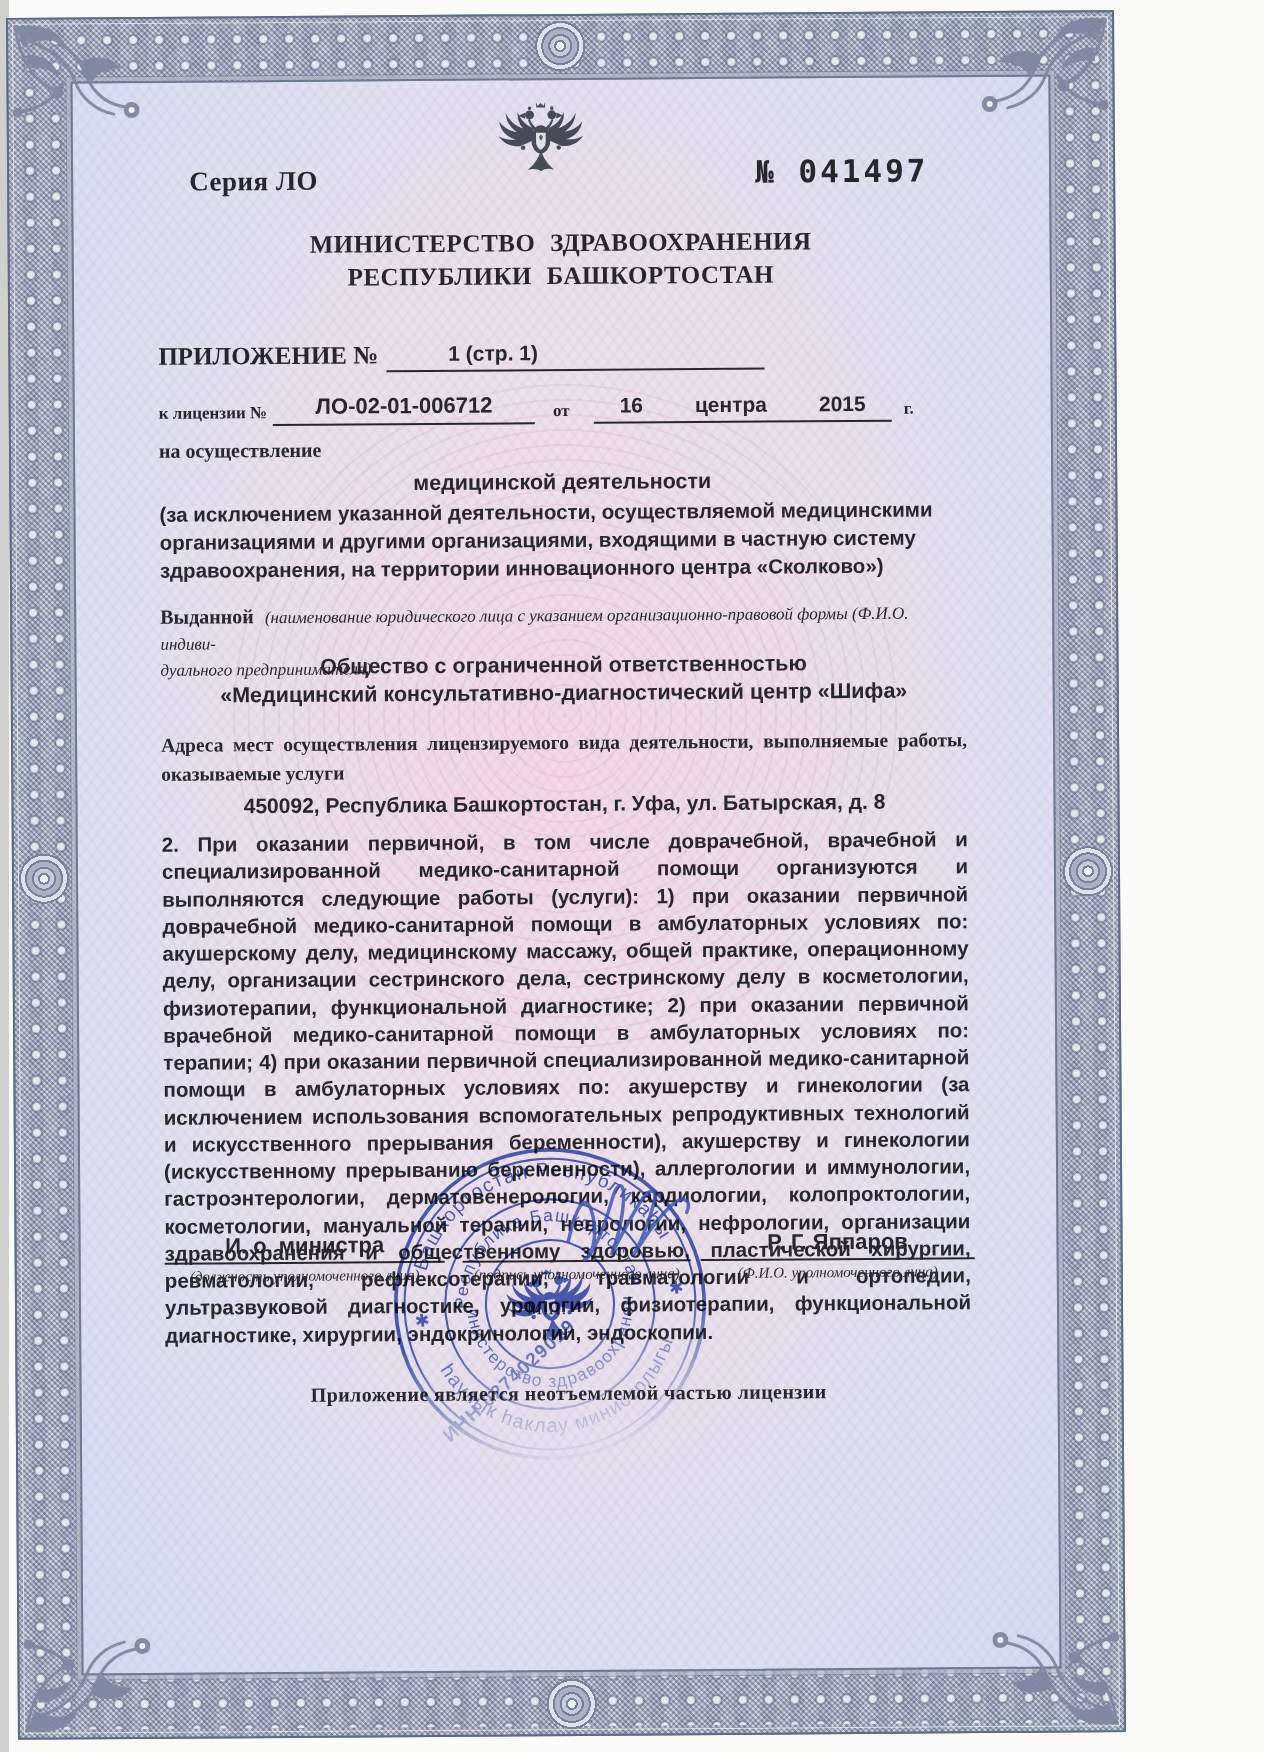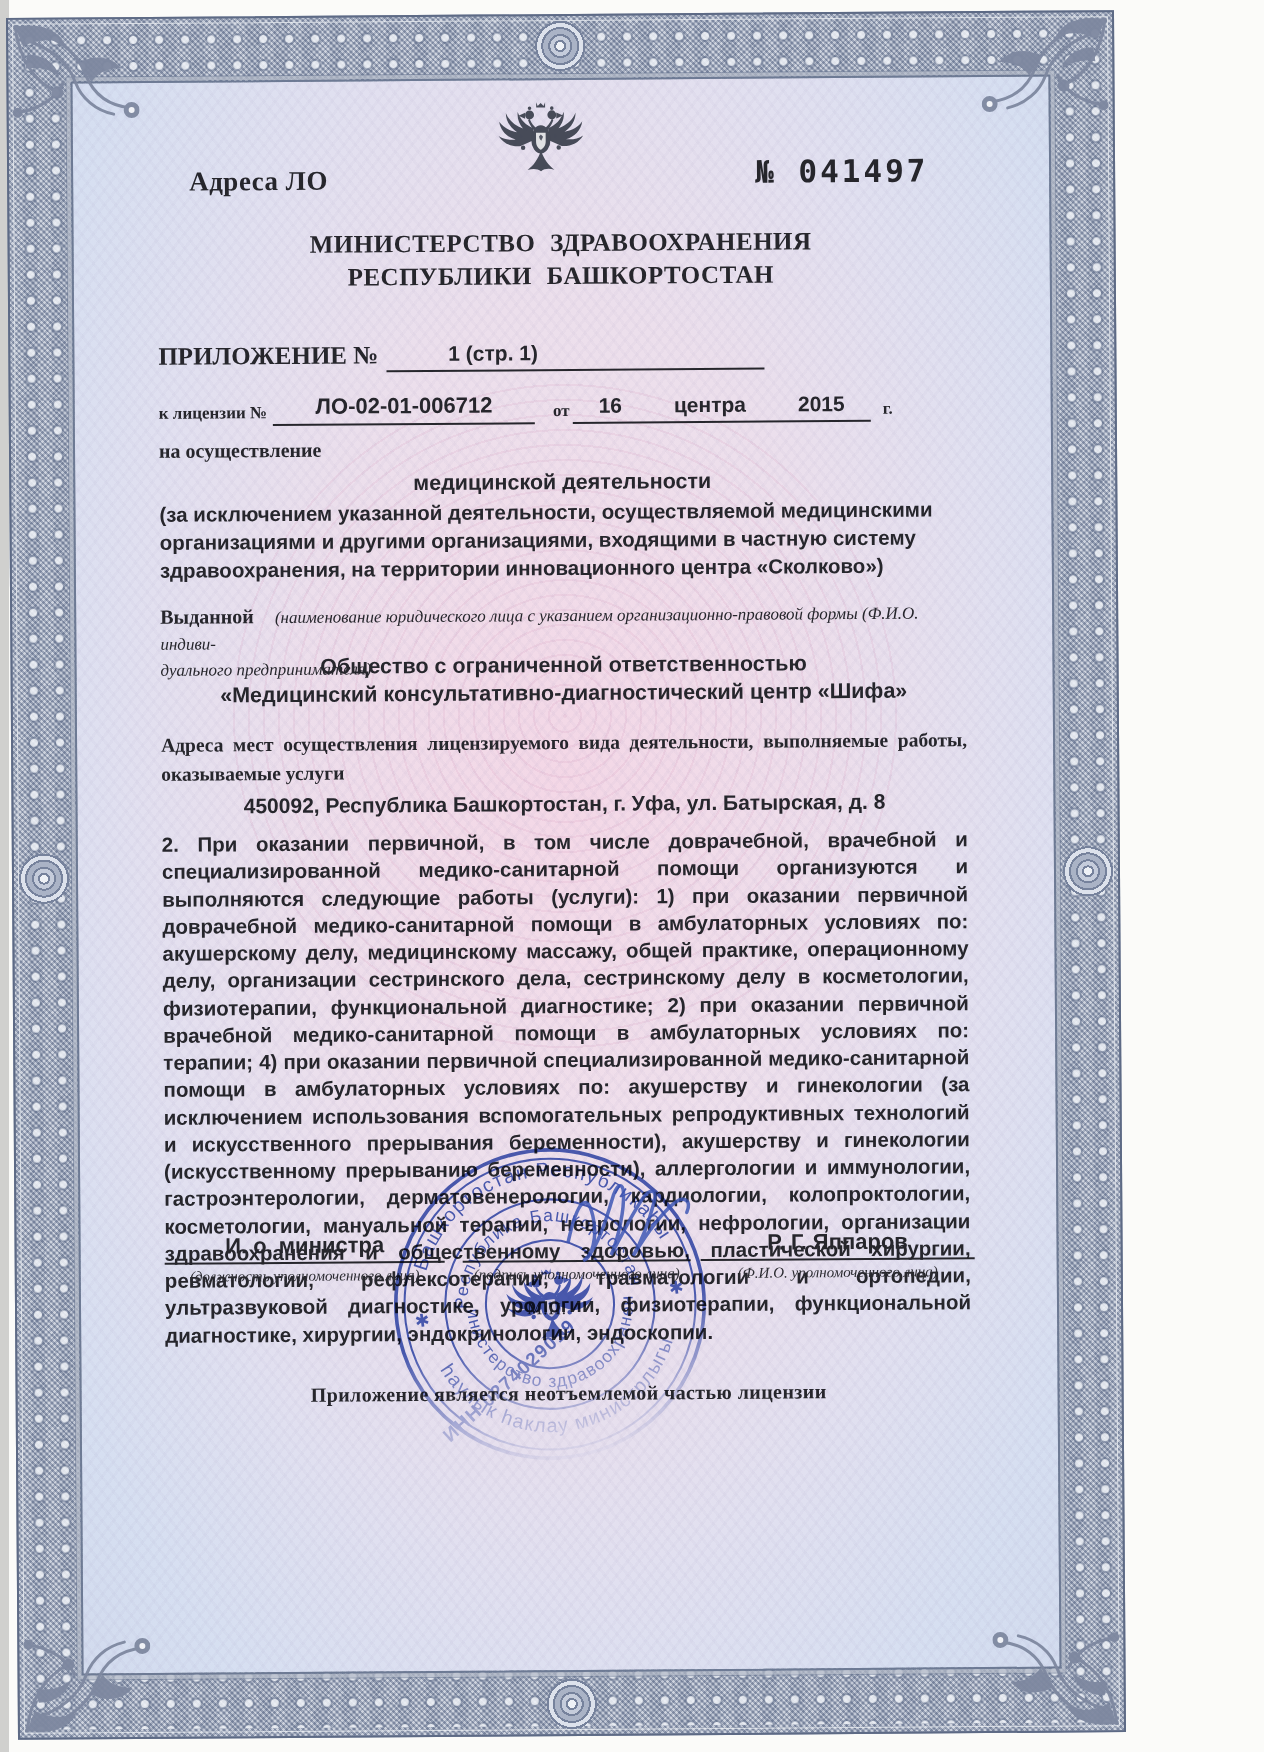--- a/index.html
+++ b/index.html
@@ -73,30 +73,30 @@
     font-family:"Liberation Sans",sans-serif;font-weight:bold;color:var(--ink)}
   .lbl{font-family:"Liberation Serif",serif;font-weight:bold;color:var(--ink);padding-bottom:3px}
 
   .appendix-row{left:150px;top:326px;width:806px}
   .appendix-row .lbl{font-size:25px}
   .appendix-value{width:378px;margin-left:8px;font-size:21px;text-align:left;padding-left:62px}
 
   .license-row{left:150px;top:378px;width:806px}
   .license-row .lbl{font-size:17px}
   .license-value{width:262px;margin-left:6px;font-size:22px}
-  .from{margin-left:18px;margin-right:3px}
+  .from{margin-left:18px;margin-right:24px}
   .date-cell{width:298px;display:flex;justify-content:space-around;font-size:21px}
   .suffix{margin-left:12px}
 
   .intro{left:150px;top:424px;font:bold 20px/1 "Liberation Serif",serif}
   .activity-title{left:150px;top:456px;width:806px;text-align:center;font-size:21.5px}
   .activity-note{left:150px;top:484px;width:792px;font-size:20.5px;line-height:1.36}
 
   .issued{left:150px;top:586px;width:802px;line-height:1.45}
-  .issued-label{font:bold 20px/1.45 "Liberation Serif",serif;margin-right:17px}
+  .issued-label{font:bold 20px/1.45 "Liberation Serif",serif;margin-right:7px}
   .issued-note{font:italic 17px/1.5 "Liberation Serif",serif;white-space:pre-line}
 
   .org{left:150px;top:638px;width:806px;text-align:center;font-size:21.5px;line-height:1.3}
   .addr-label{left:150px;top:714px;width:806px;font:bold 19.5px/1.5 "Liberation Serif",serif;text-align:justify}
   .addr-value{left:150px;top:778px;width:806px;text-align:center;font-size:21px}
   .body-text{left:150px;top:814px;width:806px;font-size:20.5px;line-height:1.33;text-align:justify}
 
   .sig-col{text-align:center}
   .sig-name{height:32px;font:bold 22px/32px "Liberation Sans",sans-serif;color:var(--ink)}
   .sig-line{border-bottom:2px solid var(--ink)}
@@ -182,21 +182,21 @@
     <div class="medallion top"></div>
     <div class="medallion bottom"></div>
     <div class="medallion left"></div>
     <div class="medallion right"></div>
 
     <div class="content">
 
       <svg class="abs emblem" viewBox="0 0 124 100">
           <use href="#dbl-eagle"></use>
         </svg>
-      <div class="abs series">Адреса ЛО</div>
+      <div class="abs series">Серия ЛО</div>
       <div class="abs number">№ 041497</div>
       <div class="abs ministry pre">МИНИСТЕРСТВО ЗДРАВООХРАНЕНИЯ
 РЕСПУБЛИКИ БАШКОРТОСТАН</div>
 
       <div class="abs row appendix-row">
         <span class="lbl">ПРИЛОЖЕНИЕ №</span>
         <span class="ucell appendix-value">1 (стр. 1)</span>
       </div>
 
       <div class="abs row license-row">

